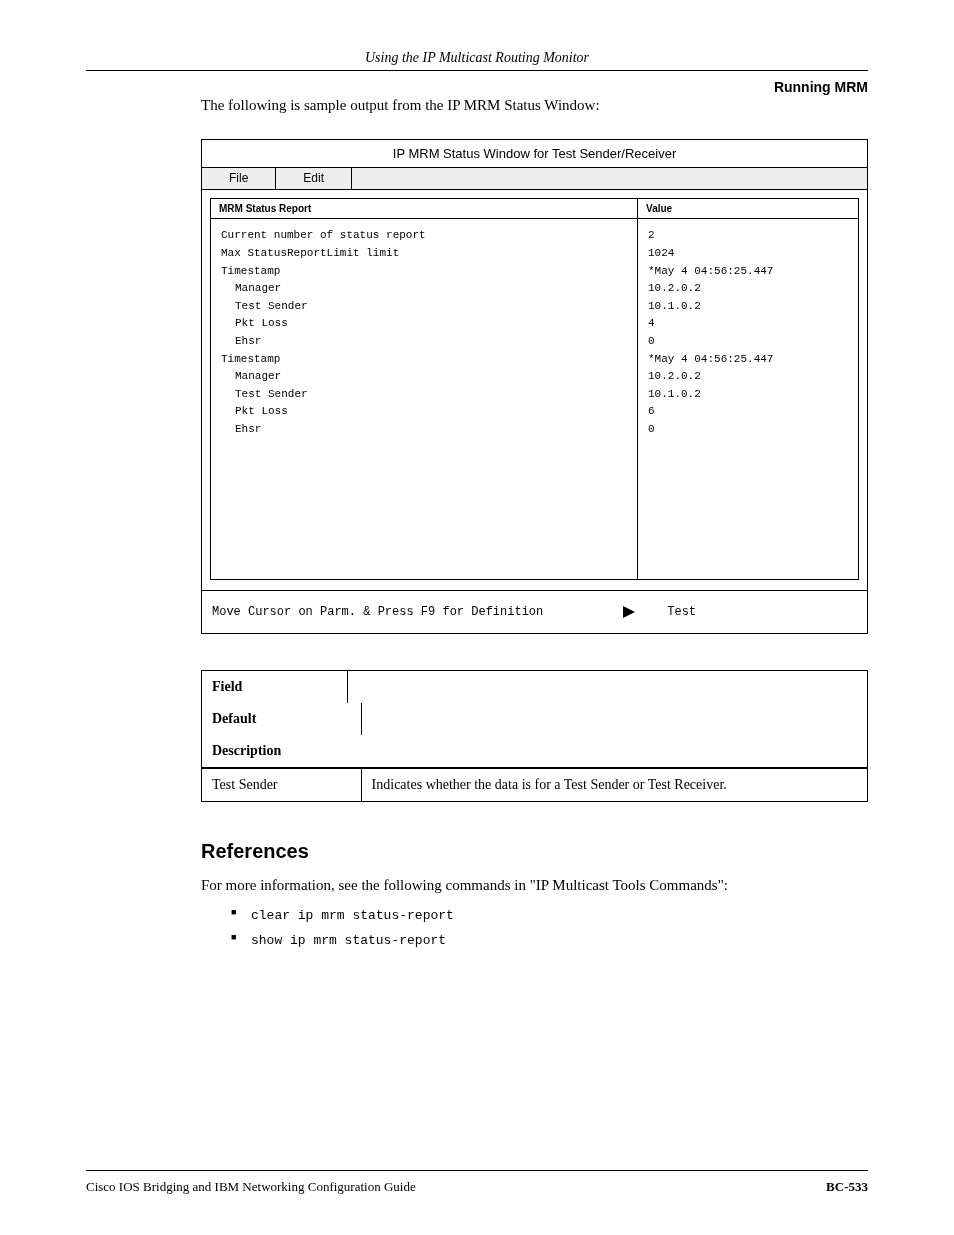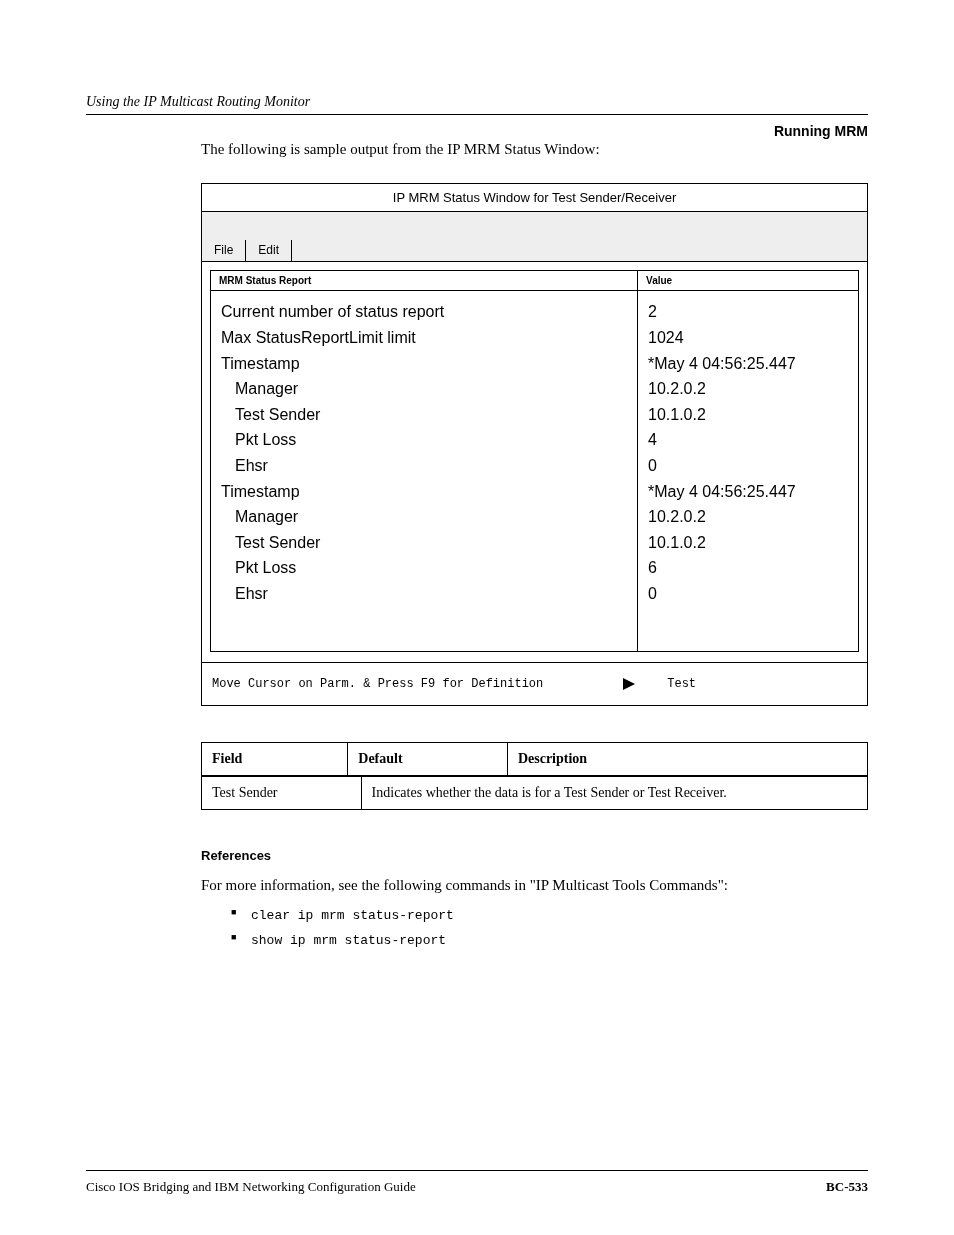--- a/index.html
+++ b/index.html
@@ -8,26 +8,25 @@
     height: 1235px;
     font-family: Arial, Helvetica, sans-serif;
     font-size: 13px;
     color: #000;
     background: #fff;
     position: relative;
     padding: 50px 86px 40px 86px;
   }
   .hr-top { border-top: 1px solid #000; margin: 4px 0 8px; }
   .running-head-right {
-    text-align: left;
+    text-align: center;
     font-family: "Times New Roman", serif;
     font-style: italic;
     font-size: 14px;
     margin-bottom: 2px;
-    margin-top: 44px;
   }
   .subhead-right {
     text-align: right;
     font-family: Arial, sans-serif;
     font-size: 14px;
   }
   .content-col {
     margin-left: 115px; 
   }
   .para {
@@ -47,24 +46,23 @@
     text-align: center;
     font-weight: normal;
   }
   .tabs-row {
     display: flex;
     border-bottom: 1px solid #000;
     background: #eee;
   }
   .tab {
     border-right: 1px solid #000;
-    padding: 4px 12px;
+    padding: 4px 27px;
     font-size: 12px;
     line-height: 1.1;
-    margin-top: 28px;
   }
   .tab:last-child { border-right: none; flex: 1; }
   .inner-pad {
     padding: 8px 8px 10px 8px;
   }
   .inner-table {
     border: 1px solid #000;
     width: 100%;
   }
   .inner-head {
@@ -78,22 +76,22 @@
     width: 66%;
     border-right: 1px solid #000;
     padding: 4px 8px;
   }
   .col-right {
     width: 34%;
     padding: 4px 8px;
   }
   .inner-body {
     display: flex;
-    font-family: Liberation Sans, sans-serif;
-    font-size: 16px;
+    font-family: Liberation Mono, monospace;
+    font-size: 11px;
     line-height: 1.6;
   }
   .inner-body .col-left, .inner-body .col-right {
     padding: 8px 10px 24px 10px;
     min-height: 360px;
   }
   .status-row {
     border-top: 1px solid #000;
     padding: 14px 10px;
     font-family: "Courier New", monospace;
@@ -111,30 +109,30 @@
   .defs-table {
     margin-top: 36px;
     border: 1px solid #000;
     width: 100%;
     font-family: "Times New Roman", serif;
     font-size: 14px;
   }
   .defs-head, .defs-row {
     display: flex;
   }
-  .defs-head { border-bottom: 2px solid #000; font-weight: bold; }
+  .defs-head { border-bottom: 2px solid #000; font-weight: bold; flex-direction: column; }
   .defs-row { }
   .dcol1 { width: 22%; border-right: 1px solid #000; padding: 8px 10px; }
   .dcol2 { width: 24%; border-right: 1px solid #000; padding: 8px 10px; }
   .dcol3 { flex: 1; padding: 8px 10px; }
 
   .ref-heading {
     font-family: Arial, sans-serif;
     font-weight: bold;
-    font-size: 13px;
+    font-size: 20px;
     margin-top: 38px;
     margin-bottom: 14px;
   }
   .seealso {
     font-family: "Times New Roman", serif;
     font-size: 15px;
     margin-bottom: 10px;
   }
   .bullets {
     list-style: none;

